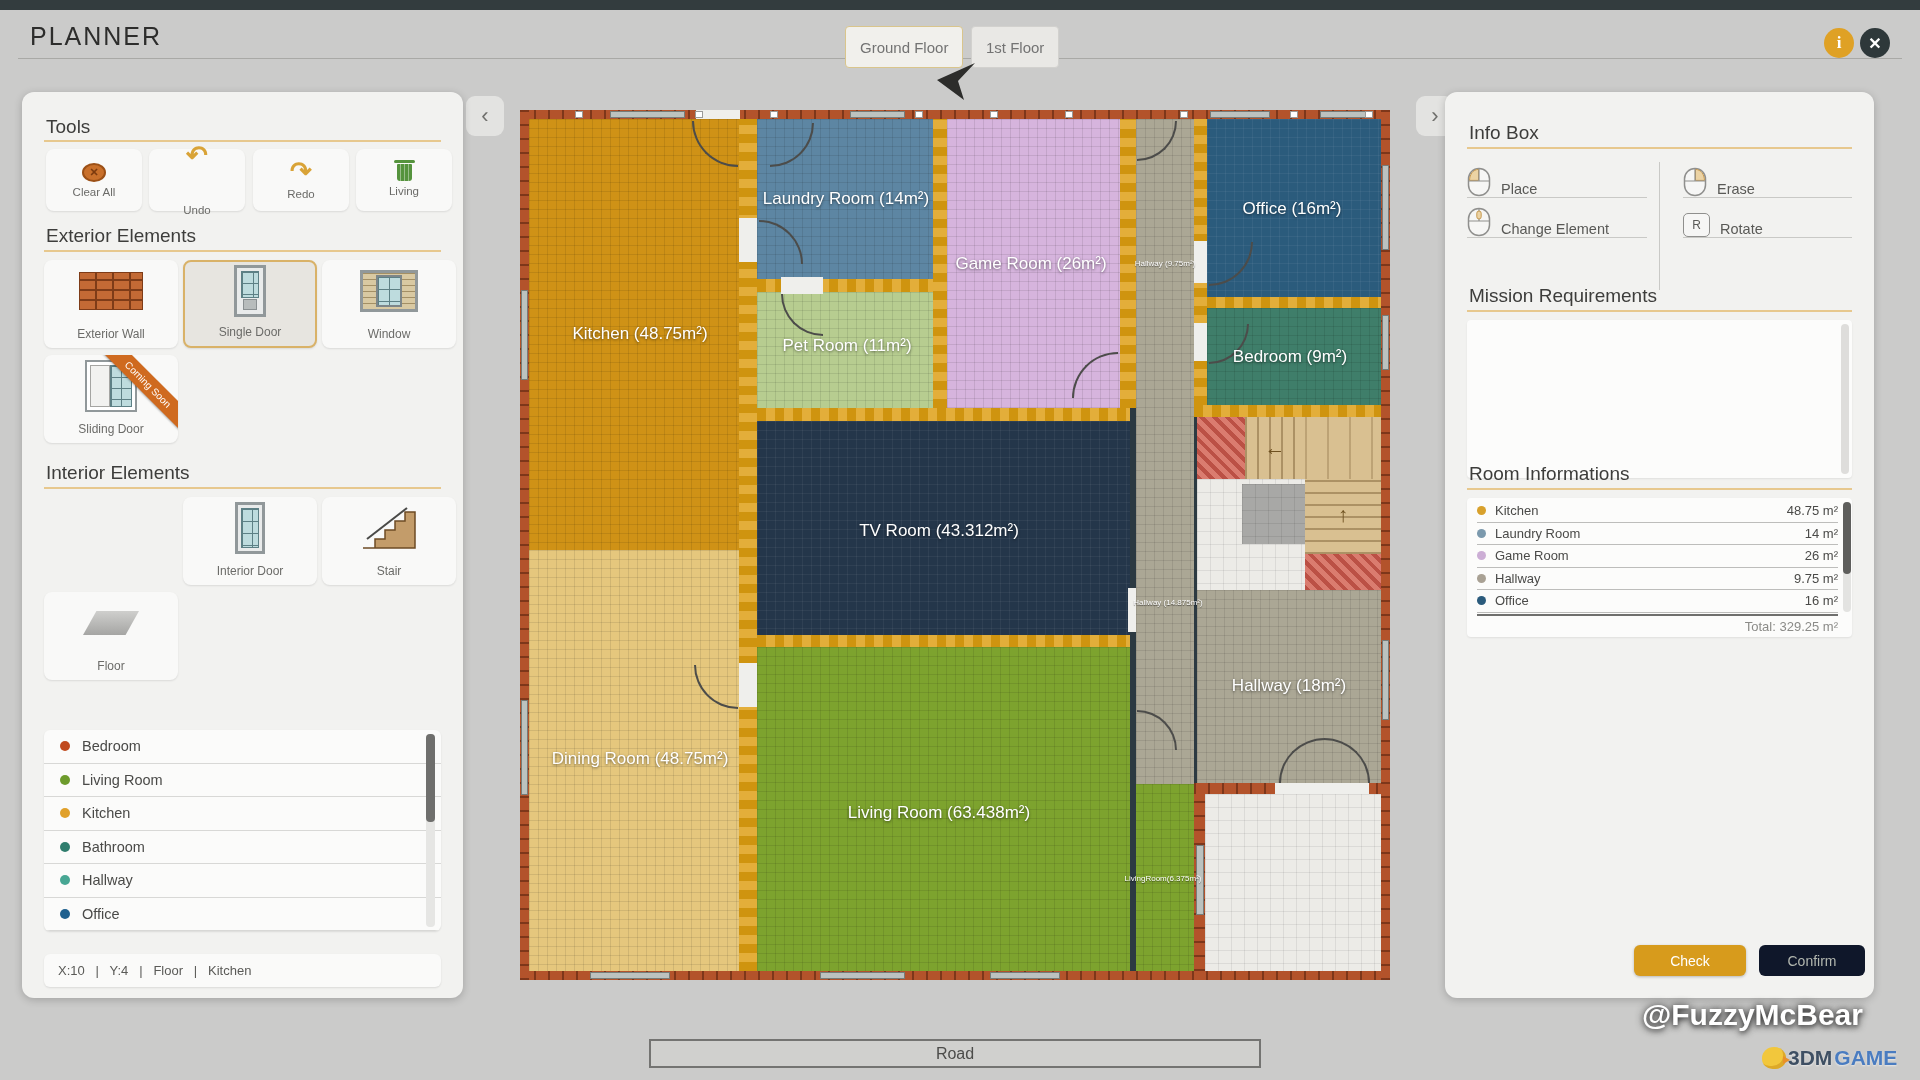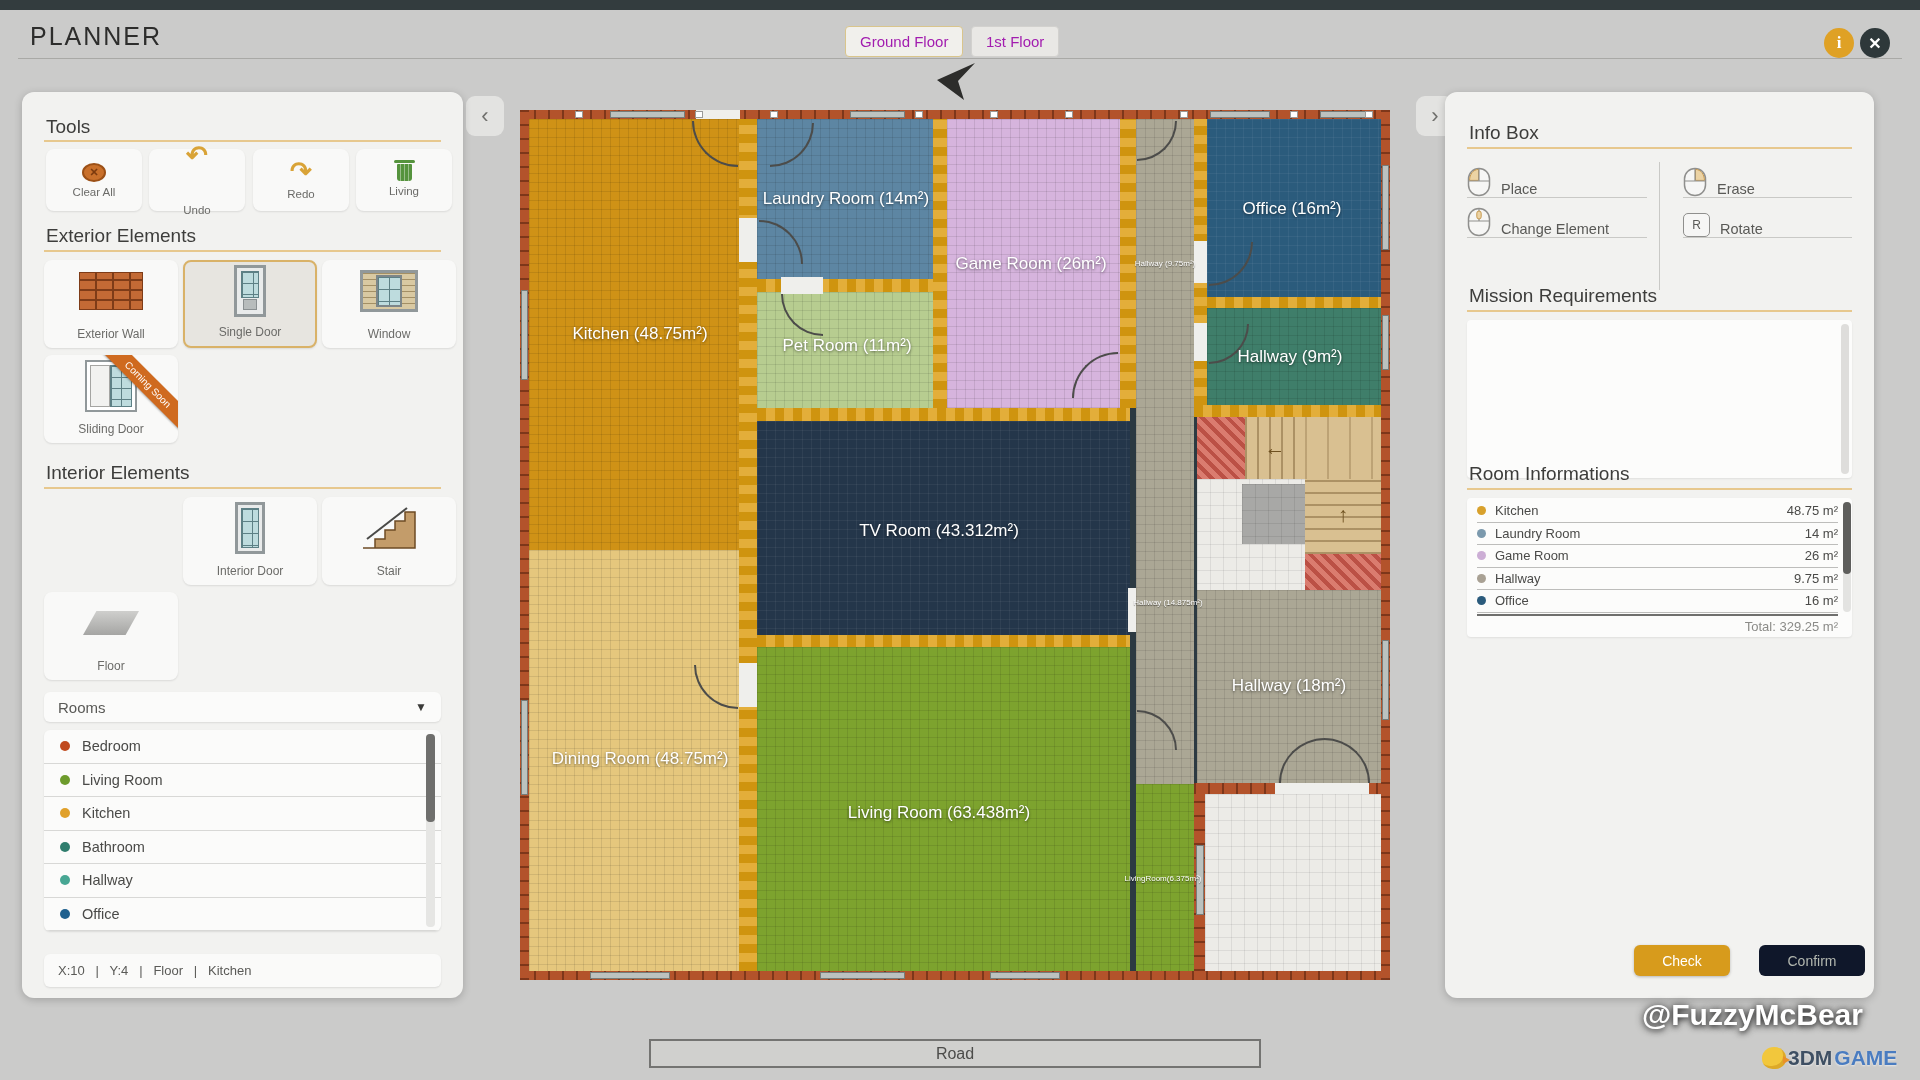--- a/index.html
+++ b/index.html
@@ -4,21 +4,21 @@
 <style>
   * { margin:0; padding:0; box-sizing:border-box; }
   html,body { width:1920px; height:1080px; overflow:hidden; }
   body { font-family:"Liberation Sans", sans-serif; background:#cbcbca; position:relative; }
   .abs { position:absolute; }
 
   
   .topstrip { left:0; top:0; width:1920px; height:10px; background:#333c3e; }
   .title { left:30px; top:22px; font-size:25px; letter-spacing:2px; color:#2d2d2c; font-weight:500; }
   .hdr-line { left:18px; top:58px; width:1884px; height:0; border-top:1px solid #a9a9a6; }
-  .tab { top:26px; height:31px; padding:0 14px; display:flex; align-items:center; font-size:15px; color:#a21caf; border-radius:4px; }
+  .tab { top:26px; height:42px; padding:0 14px; display:flex; align-items:center; font-size:15px; color:#737373; border-radius:4px; }
   .tab.active { left:845px; background:#f1f0ec; border:1px solid #d9c58c; }
   .tab.idle { left:971px; background:#e9e8e5; border:1px solid #d2d1ce; }
   .circle-ico { top:28px; width:30px; height:30px; border-radius:50%; display:flex; align-items:center; justify-content:center; color:#fff; font-weight:bold; }
   .info-ico { left:1824px; background:#dfa125; font-size:17px; font-family:"Liberation Serif",serif; }
   .close-ico { left:1860px; background:#2e383a; font-size:16px; }
 
   
   .panel { background:#f2f2f0; border-radius:12px; box-shadow:0 2px 8px rgba(0,0,0,.20); }
   .lpanel { left:22px; top:92px; width:441px; height:906px; }
   .rpanel { left:1445px; top:92px; width:429px; height:906px; }
@@ -85,21 +85,21 @@
   .mscroll { left:396px; top:232px; width:8px; height:150px; background:#dedddb; border-radius:4px; }
   .ribox { left:22px; top:406px; width:385px; height:139px; background:#fcfcfb; border-radius:4px; box-shadow:0 1px 2px rgba(0,0,0,.08); padding:2px 14px 0 10px; }
   .rirow { display:flex; align-items:center; height:22.5px; border-bottom:1px solid #bdbdbb; gap:9px; }
   .rirow .dot { width:9px; height:9px; border-radius:50%; }
   .rirow .nm { font-size:13px; color:#4a4a48; }
   .rirow .ar { margin-left:auto; font-size:13px; color:#4a4a48; }
   .totalrow { border-top:2px solid #6f6f6d; margin-top:1px; text-align:right; font-size:13px; color:#8b8b88; padding-top:3px; }
   .riscroll { left:398px; top:410px; width:8px; height:110px; background:#e3e3e1; border-radius:4px; }
   .rithumb { left:398px; top:410px; width:8px; height:72px; background:#5e5e5c; border-radius:4px; }
   .btn { top:853px; height:31px; border-radius:6px; display:flex; align-items:center; justify-content:center; font-size:14px; }
-  .btn-check { left:189px; width:96px; background:#d79b1c; color:#fff; box-shadow:0 1px 3px rgba(0,0,0,.25);text-align:right; }
+  .btn-check { left:189px; width:112px; background:#d79b1c; color:#fff; box-shadow:0 1px 3px rgba(0,0,0,.25);text-align:right; }
   .btn-confirm { left:314px; width:106px; background:#0f172a; color:#b2b7af; }
 
   
   .plan { left:520px; top:110px; width:870px; height:870px; background:#e6e6e2; }
   .room { position:absolute; background-image:linear-gradient(rgba(0,0,0,.09) 1px, transparent 1px), linear-gradient(90deg, rgba(0,0,0,.09) 1px, transparent 1px); background-size:9px 9px; }
   .room.dark { background-image:linear-gradient(rgba(255,255,255,.05) 1px, transparent 1px), linear-gradient(90deg, rgba(255,255,255,.05) 1px, transparent 1px); }
   .xw { position:absolute; background-color:#b3532b; }
   .xw.h { background-image:repeating-linear-gradient(90deg, rgba(45,12,0,.40) 0 2px, transparent 2px 14px); }
   .xw.v { background-image:repeating-linear-gradient(0deg, rgba(45,12,0,.40) 0 2px, transparent 2px 14px); }
   .iw { position:absolute; }
@@ -221,24 +221,20 @@
     </div>
     <span class="lbl">Stair</span>
   </div>
   <div class="elem" style="left:22px; top:500px;">
     <div class="iconwrap">
         <div class="ico-floor"></div>
       </div>
     <span class="lbl">Floor</span>
   </div>
 
-  <div class="abs drop">
-    <span>Rooms</span>
-    <span class="arr">▼</span>
-  </div>
   <div class="abs roomlist">
     <div class="ritem">
         <span class="dot" style="background-color: rgb(192, 74, 30);"></span>
         <span class="nm">Bedroom</span>
       </div>
     <div class="ritem">
         <span class="dot" style="background-color: rgb(109, 155, 44);"></span>
         <span class="nm">Living Room</span>
       </div>
     <div class="ritem">
@@ -365,21 +361,21 @@
   <div class="rlabel" style="left:326px; top:89px;">Laundry Room (14m²)</div>
   <div class="rlabel" style="left:327px; top:236px;">Pet Room (11m²)</div>
   <div class="rlabel" style="left:511px; top:154px;">Game Room (26m²)</div>
   <div class="rlabel" style="left:419px; top:421px;">TV Room (43.312m²)</div>
   <div class="rlabel" style="left:419px; top:703px;">Living Room (63.438m²)</div>
   <div class="rlabel tiny" style="left:643px; top:768px;">LivingRoom(6.375m²)</div>
   <div class="rlabel tiny" style="left:645px; top:153px;">Hallway (9.75m²)</div>
   <div class="rlabel tiny" style="left:648px; top:492px;">Hallway (14.875m²)</div>
   <div class="rlabel" style="left:769px; top:576px;">Hallway (18m²)</div>
   <div class="rlabel" style="left:772px; top:99px;">Office (16m²)</div>
-  <div class="rlabel" style="left:770px; top:247px;">Hallway (9m²)</div>
+  <div class="rlabel" style="left:770px; top:247px;">Bedroom (9m²)</div>
 </div>
 
 <div class="abs panel rpanel">
   <div class="abs hsec" style="top:30px;">Info Box</div>
   <div class="abs hline" style="top:55px; width:385px;"></div>
   <div class="abs infogrid" style="width:180px;">
     <div class="inforow">
       <svg width="24" height="30" viewBox="0 0 24 30">
         <rect x="1.5" y="1.5" width="21" height="27" rx="10.5" fill="#f6f6f5" stroke="#8f8f8d" stroke-width="1.5"></rect>
         <path d="M11.5 2.3 C6.2 2.7 2.8 7 2.5 13.4 H11.5 Z" fill="#ecd3a4" stroke="#c89b52"></path>

